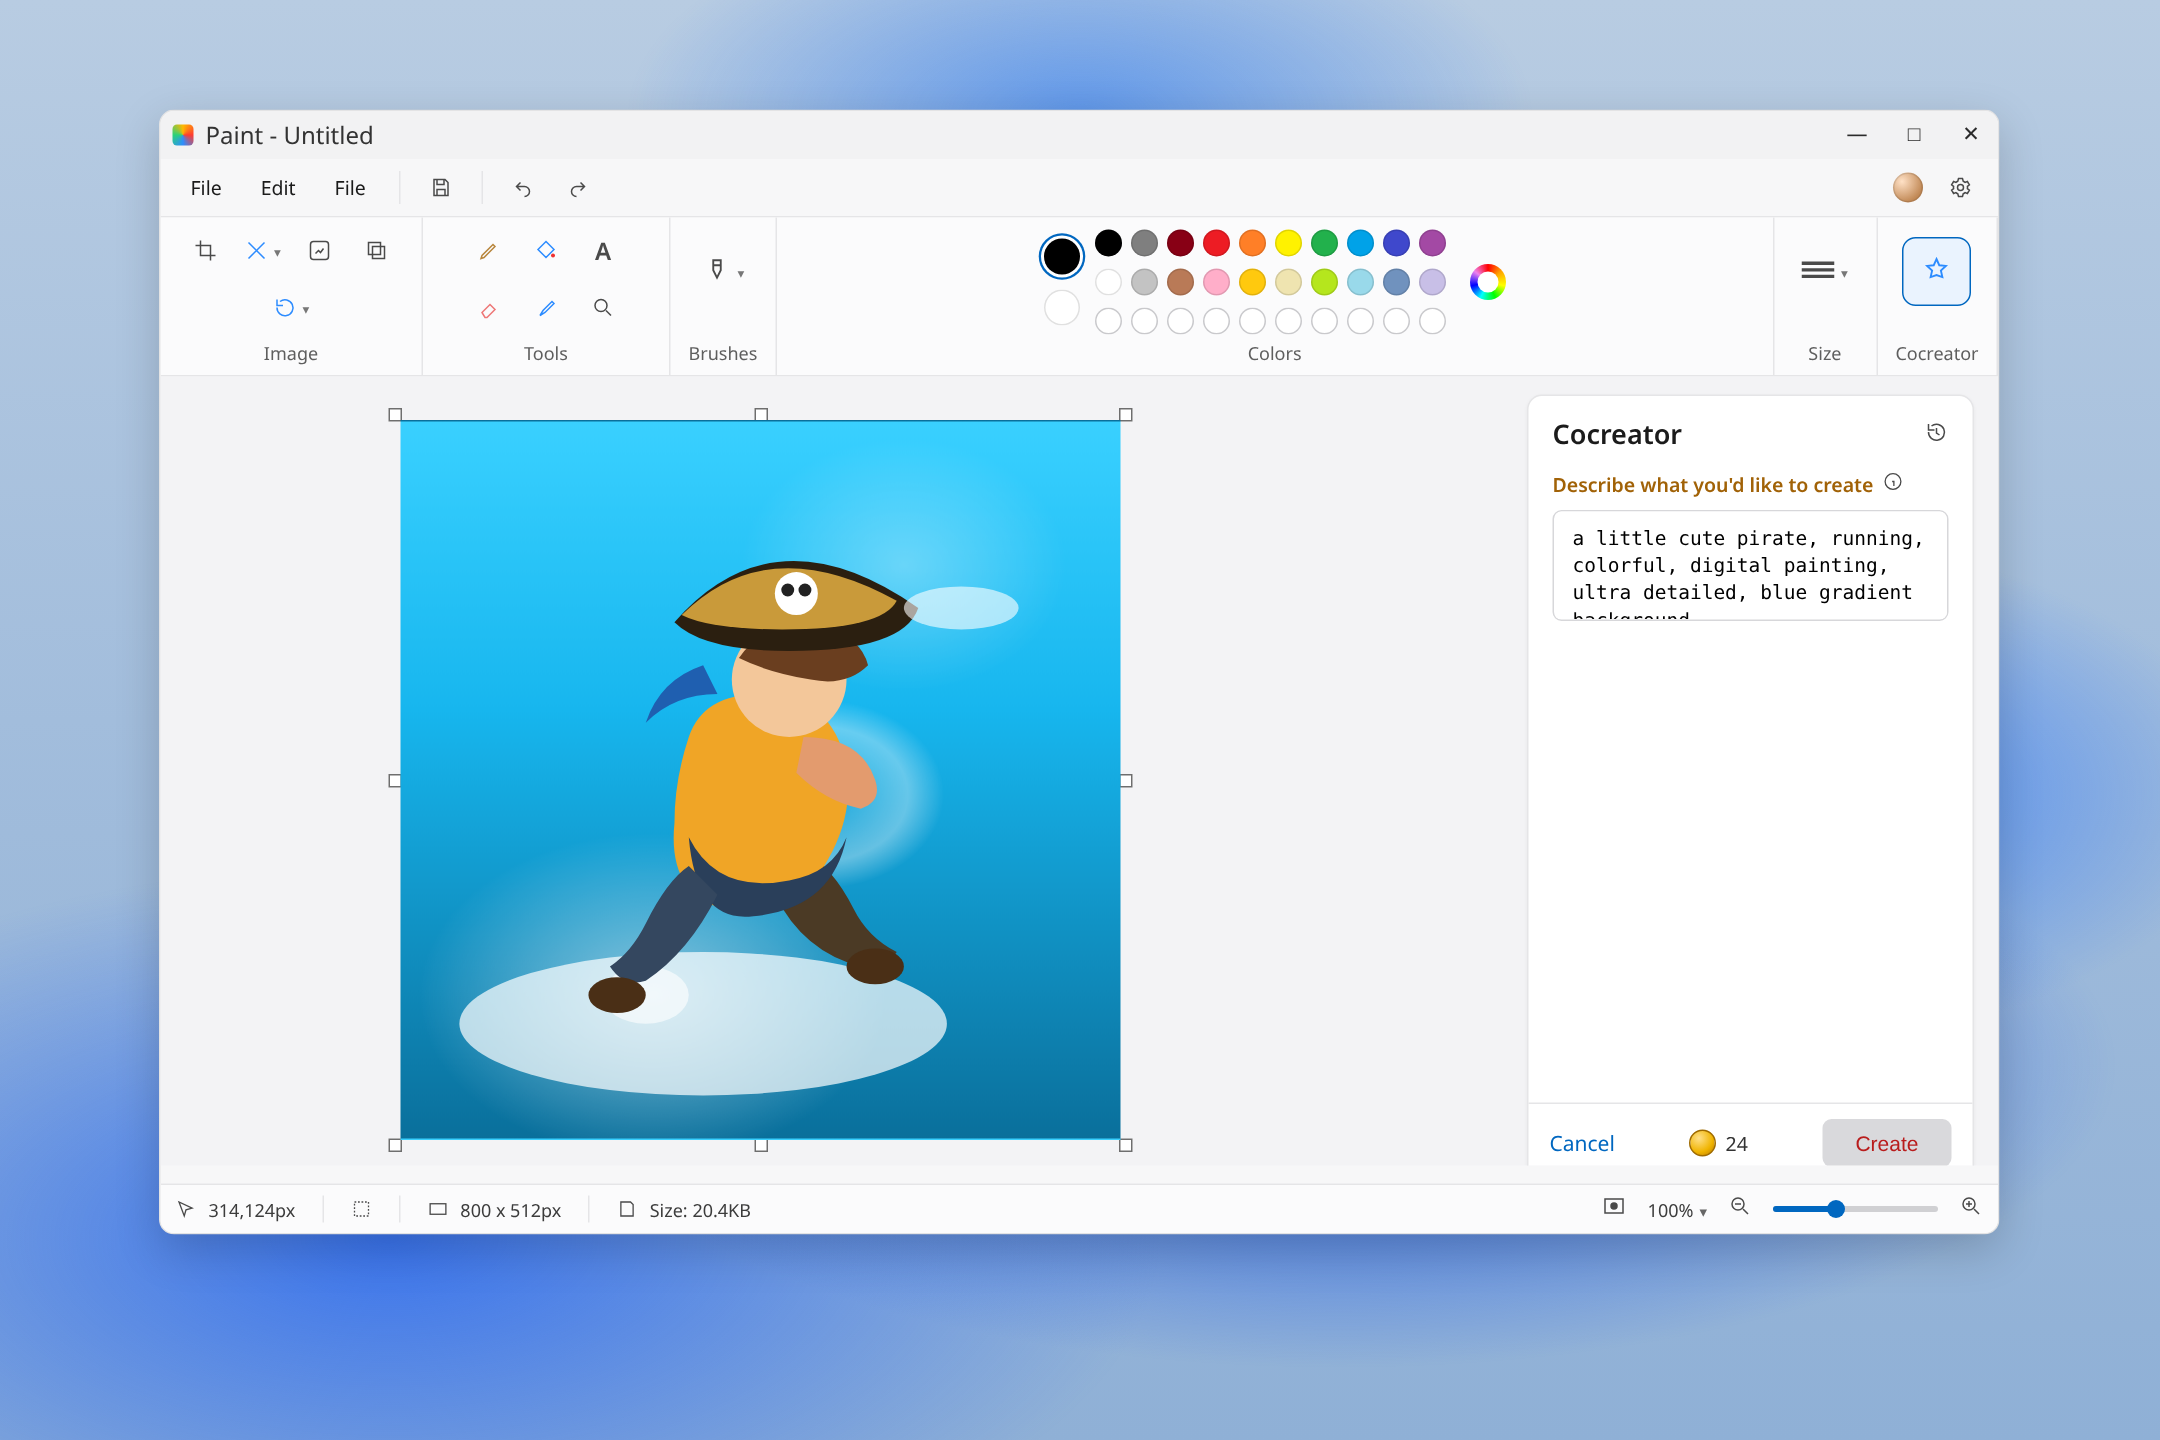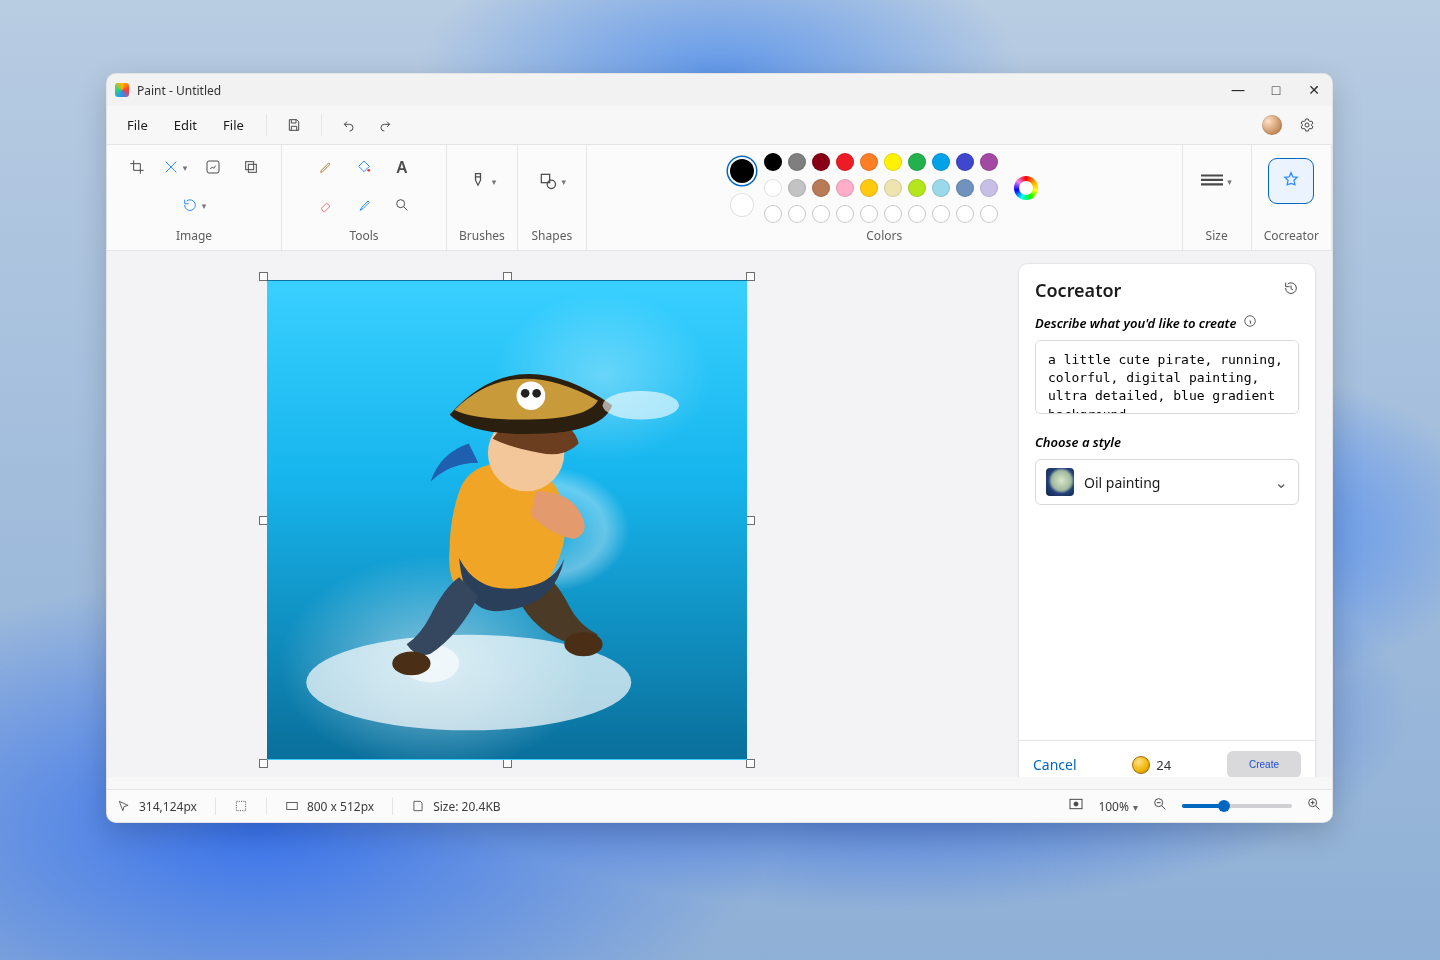--- a/index.html
+++ b/index.html
@@ -28,21 +28,21 @@
       radial-gradient(55% 40% at 18% 86%, rgba(26,88,230,.70) 0%, rgba(26,88,230,0) 65%),
       radial-gradient(35% 25% at 50% 8%, rgba(18,100,228,.50) 0%, rgba(18,100,228,0) 60%);
     filter:saturate(1.1);
   }
   .window{
     position:absolute;left:106px;top:73px;width:1225px;height:748px;
     background:var(--win-bg);border-radius:10px;box-shadow:var(--shadow);
     border:1px solid rgba(0,0,0,.08);display:flex;flex-direction:column;overflow:hidden;
   }
   .titlebar{display:flex;align-items:center;justify-content:space-between;height:32px;padding:0 8px;background:#f2f2f3;}
-  .titlebar-left{display:flex;align-items:center;gap:8px;font-size:12px;color:#333;}
+  .titlebar-left{display:flex;align-items:center;gap:8px;font-size:16px;color:#333;}
   .titlebar-right{display:flex;gap:18px;color:#2b2b2b;}
   .sysbtn{width:20px;text-align:center;font-size:14px;line-height:32px;}
   .app-favicon{width:14px;height:14px;border-radius:3px;background:conic-gradient(from 0deg,#ffb800,#ff3b30,#2d8cff,#2ad27a,#ffb800);}
 
   .menubar{display:flex;align-items:center;height:38px;background:#f7f7f8;border-bottom:1px solid var(--divider);padding:0 10px;gap:6px;}
   .menu-item{padding:6px 10px;border-radius:6px;font-size:13px;}
   .menu-gap{width:1px;height:22px;background:var(--divider);margin:0 6px;}
   .icon-btn{display:inline-flex;align-items:center;justify-content:center;width:30px;height:28px;border-radius:6px;color:#4a4a4a;}
   .menubar .right{margin-left:auto;display:flex;align-items:center;gap:10px;}
   .avatar{width:20px;height:20px;border-radius:50%;background:radial-gradient(circle at 30% 30%, #ffe1c6, #c28a57 70%);box-shadow:inset 0 0 0 1px rgba(0,0,0,.1);}
@@ -77,21 +77,21 @@
     mix-blend-mode:screen;}
 
   
   .pirate{position:absolute;left:0;top:0;right:0;bottom:0;}
   .pirate svg{width:100%;height:100%;}
 
   .side-panel{position:absolute;right:16px;top:12px;width:296px;border:1px solid var(--divider);background:var(--panel-bg);border-radius:10px;display:flex;flex-direction:column;box-shadow:0 1px 3px rgba(0,0,0,.05);}
   .side-header{display:flex;align-items:center;justify-content:space-between;padding:14px 16px 8px;}
   .side-title{font-size:18px;font-weight:600;}
   .side-section{padding:4px 16px 10px;}
-  .side-label{font-size:13px;font-weight:600;margin-bottom:8px;display:flex;align-items:center;gap:6px;color:#000000;font-style:italic;}
+  .side-label{font-size:13px;font-weight:600;margin-bottom:8px;display:flex;align-items:center;gap:6px;color:#a16207;}
   .prompt-box{width:100%;min-height:74px;border:1px solid #d7d7da;border-radius:6px;padding:10px 12px;font-size:13px;line-height:1.4;background:#fff;resize:none;box-sizing:border-box;}
   .style-select{display:flex;align-items:center;gap:10px;border:1px solid #d7d7da;border-radius:6px;padding:8px 10px;background:#fff;}
   .style-thumb{width:28px;height:28px;border-radius:4px;background:radial-gradient(circle at 55% 45%, #dbe7c9 0%, #9fb99e 45%, #24407b 60%, #0e223f 100%);}
   .style-name{font-size:14px;flex:1;}
   .chev{color:#666;}
   .variations{display:flex;gap:10px;}
   .var-thumb{width:80px;height:72px;border-radius:8px;}
   .var-1{background:
     radial-gradient(circle at 50% 30%, #3b2a18 0 14%, transparent 15%),
     radial-gradient(circle at 50% 55%, #ffdfb8 0 12%, transparent 13%),
@@ -103,21 +103,21 @@
     radial-gradient(circle at 50% 78%, #ff9b2f 0 18%, transparent 19%),
     linear-gradient(180deg,#060914,#0e1a34);}
   .var-3{background:
     radial-gradient(circle at 46% 72%, #0a1a28 0 18%, transparent 19%),
     radial-gradient(circle at 56% 32%, #2a1d0b 0 12%, transparent 13%),
     linear-gradient(180deg,#37c0ff,#0a4f86);}
   .side-footer{margin-top:auto;border-top:1px solid var(--divider);display:flex;align-items:center;justify-content:space-between;padding:10px 14px 12px;gap:10px;}
   .link{color:var(--accent);font-size:14px;}
   .chip{display:flex;align-items:center;gap:6px;font-size:13px;color:#333;}
   .coin{width:16px;height:16px;border-radius:50%;background:radial-gradient(circle at 35% 30%, #ffe08a, #f0b400 60%, #b87900 100%);border:1px solid #9f6b00;}
-  .btn{padding:8px 22px;border-radius:6px;background:#d9d9dc;color:#1d4ed8;font-size:10px;border:none;}
+  .btn{padding:8px 22px;border-radius:6px;background:#d9d9dc;color:#b91c1c;font-size:14px;border:none;}
 
   .statusbar{height:32px;border-top:1px solid var(--divider);background:#fbfbfc;display:flex;align-items:center;gap:18px;padding:0 10px;font-size:12px;color:#3c3c3c;margin-top:12px;}
   .status-item{display:flex;align-items:center;gap:8px;}
   .status-sep{width:1px;height:18px;background:var(--divider);}
   .statusbar .right{margin-left:auto;display:flex;align-items:center;gap:14px;}
   .dd-chev::after{content:"\25BE";margin-left:4px;color:#666;font-size:10px;}
   .mini-caret::after{content:"\25BE";margin-left:4px;font-size:9px;color:#777;}
 
   .zoom-slider{width:110px;height:4px;background:#d0d0d3;border-radius:2px;position:relative;}
   .zoom-slider .fill{position:absolute;left:0;top:0;bottom:0;width:38%;background:var(--accent);border-radius:2px;}
@@ -256,31 +256,20 @@
           <span class="rb-ico big mini-caret">
             <svg class="ico-svg" viewBox="0 0 24 24" style="width:20px;height:20px">
                 <path d="M9 3h6v8l-3 6-3-6z"></path>
                 <path d="M9 7h6"></path>
               </svg>
           </span>
         </div>
         <div class="ribbon-label">Brushes</div>
       </div>
 
-      <div class="ribbon-group">
-        <div class="ribbon-body">
-          <span class="rb-ico big mini-caret">
-            <svg class="ico-svg" viewBox="0 0 24 24" style="width:20px;height:20px">
-                <rect x="4" y="4" width="10" height="10"></rect>
-                <circle cx="16" cy="16" r="5"></circle>
-              </svg>
-          </span>
-        </div>
-        <div class="ribbon-label">Shapes</div>
-      </div>
 
       <div class="ribbon-group" style="flex:1;">
         <div class="ribbon-body" style="max-width:none;">
           <div style="display:flex;flex-direction:column;gap:10px;align-items:center;">
             <span class="swatch big selected" style="background:#000"></span>
             <span class="swatch big" style="background:#fff"></span>
           </div>
           <div class="swatches">
             <div class="swatch-row">
               <span class="swatch" style="background:#000000"></span>
@@ -415,28 +404,20 @@
                 <span>Describe what you'd like to create</span>
               <span title="Info" style="color:#888">
                 <svg class="ico-svg" viewBox="0 0 24 24" style="width:14px;height:14px">
                     <circle cx="12" cy="12" r="9"></circle>
                     <path d="M12 8h.01M11 12h2v5"></path>
                   </svg>
               </span>
             </div>
             <textarea class="prompt-box" spellcheck="false" style="">a little cute pirate, running, colorful, digital painting, ultra detailed, blue gradient background</textarea>
           </div>
-          <div class="side-section">
-            <div class="side-label">Choose a style</div>
-            <div class="style-select">
-              <span class="style-thumb"></span>
-              <span class="style-name">Oil painting</span>
-              <span class="chev">⌄</span>
-            </div>
-          </div>
           <div class="side-footer">
             <span class="link">Cancel</span>
             <span class="chip">
                 <span class="coin"></span>
                 <span>24</span>
               </span>
             <button class="btn" disabled="">Create</button>
           </div>
         </div>
       </div>

